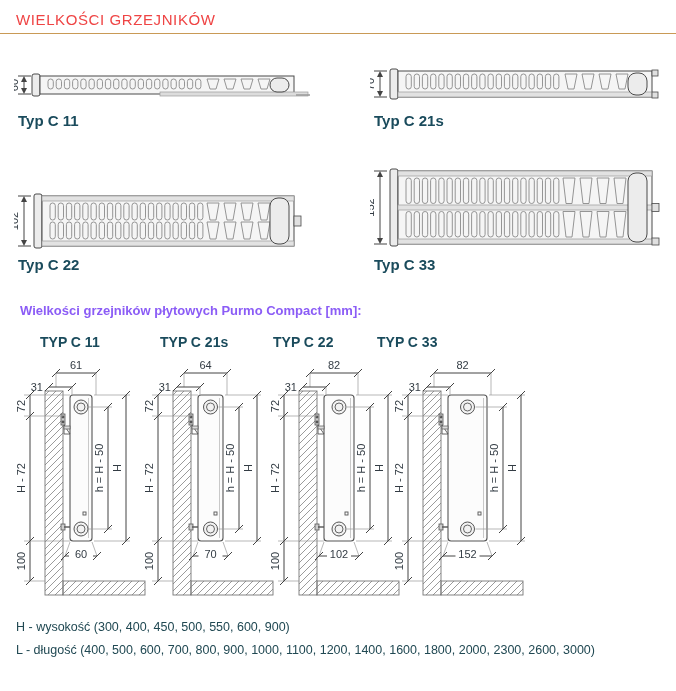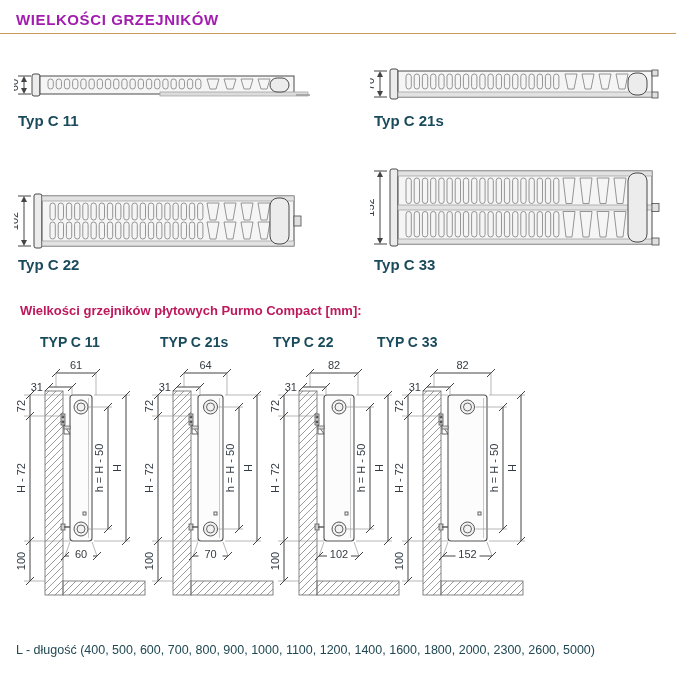--- a/index.html
+++ b/index.html
@@ -2,25 +2,25 @@
 <html><head>
 <meta charset="utf-8">
 <style>
   html,body{margin:0;padding:0;background:#ffffff;}
   .page{
     position:relative;width:676px;height:691px;background:#ffffff;overflow:hidden;
     font-family:"Liberation Sans",sans-serif;
   }
   .page-title{
     position:absolute;left:16px;top:11px;font-size:15px;letter-spacing:.6px;
-    color:#a21caf;font-weight:700;
+    color:#ef4444;font-weight:400;
   }
   .title-rule{position:absolute;left:0;top:33px;width:676px;height:1px;background:#C99A56;}
   .cs-label{position:absolute;font-size:15px;font-weight:bold;color:#1A4B5C;}
-  .dims-title{position:absolute;left:20px;top:303px;font-size:13px;font-weight:bold;color:#be185d;}
+  .dims-title{position:absolute;left:20px;top:303px;font-size:13px;font-weight:bold;color:#8b5cf6;}
   .col-heading{position:absolute;top:334px;font-size:14px;font-weight:bold;color:#1A4B5C;}
   .legend-line{position:absolute;left:16px;font-size:12.5px;color:#214953;}
   .svg-slot{position:absolute;}
   svg text{font-family:"Liberation Sans",sans-serif;}
 </style>
 </head>
 <body>
 
 <div class="page">
 
@@ -493,15 +493,16 @@
         <text x="124" y="112" font-size="11" fill="#333C44" text-anchor="middle" transform="rotate(-90 124 112)">H</text>
         <line x1="56" y1="186" x2="51" y2="200" stroke="#999" stroke-width="0.7"></line>
         <line x1="95" y1="186" x2="100" y2="200" stroke="#999" stroke-width="0.7"></line>
         <line x1="51" y1="200" x2="100" y2="200" stroke="#444" stroke-width="1"></line>
         <line x1="47" y1="204" x2="55" y2="196" stroke="#444" stroke-width="1"></line>
         <line x1="96" y1="204" x2="104" y2="196" stroke="#444" stroke-width="1"></line>
         <rect x="63.5" y="192" width="24" height="12" fill="#fff"></rect>
         <text x="75.5" y="202" font-size="11" fill="#333C44" text-anchor="middle">152</text>
       </svg></div>
 
-  <div class="legend-line" style="top:643px;">L - długość (400, 500, 600, 700, 800, 900, 1000, 1100, 1200, 1400, 1600, 1800, 2000, 2300, 2600, 5000)</div>
+  <div class="legend-line" style="top:620px;">H - wysokość (300, 400, 450, 500, 550, 600, 900)</div>
+  <div class="legend-line" style="top:643px;">L - długość (400, 500, 600, 700, 800, 900, 1000, 1100, 1200, 1400, 1600, 1800, 2000, 2300, 2600, 3000)</div>
 
 </div>
 
 </body></html>

